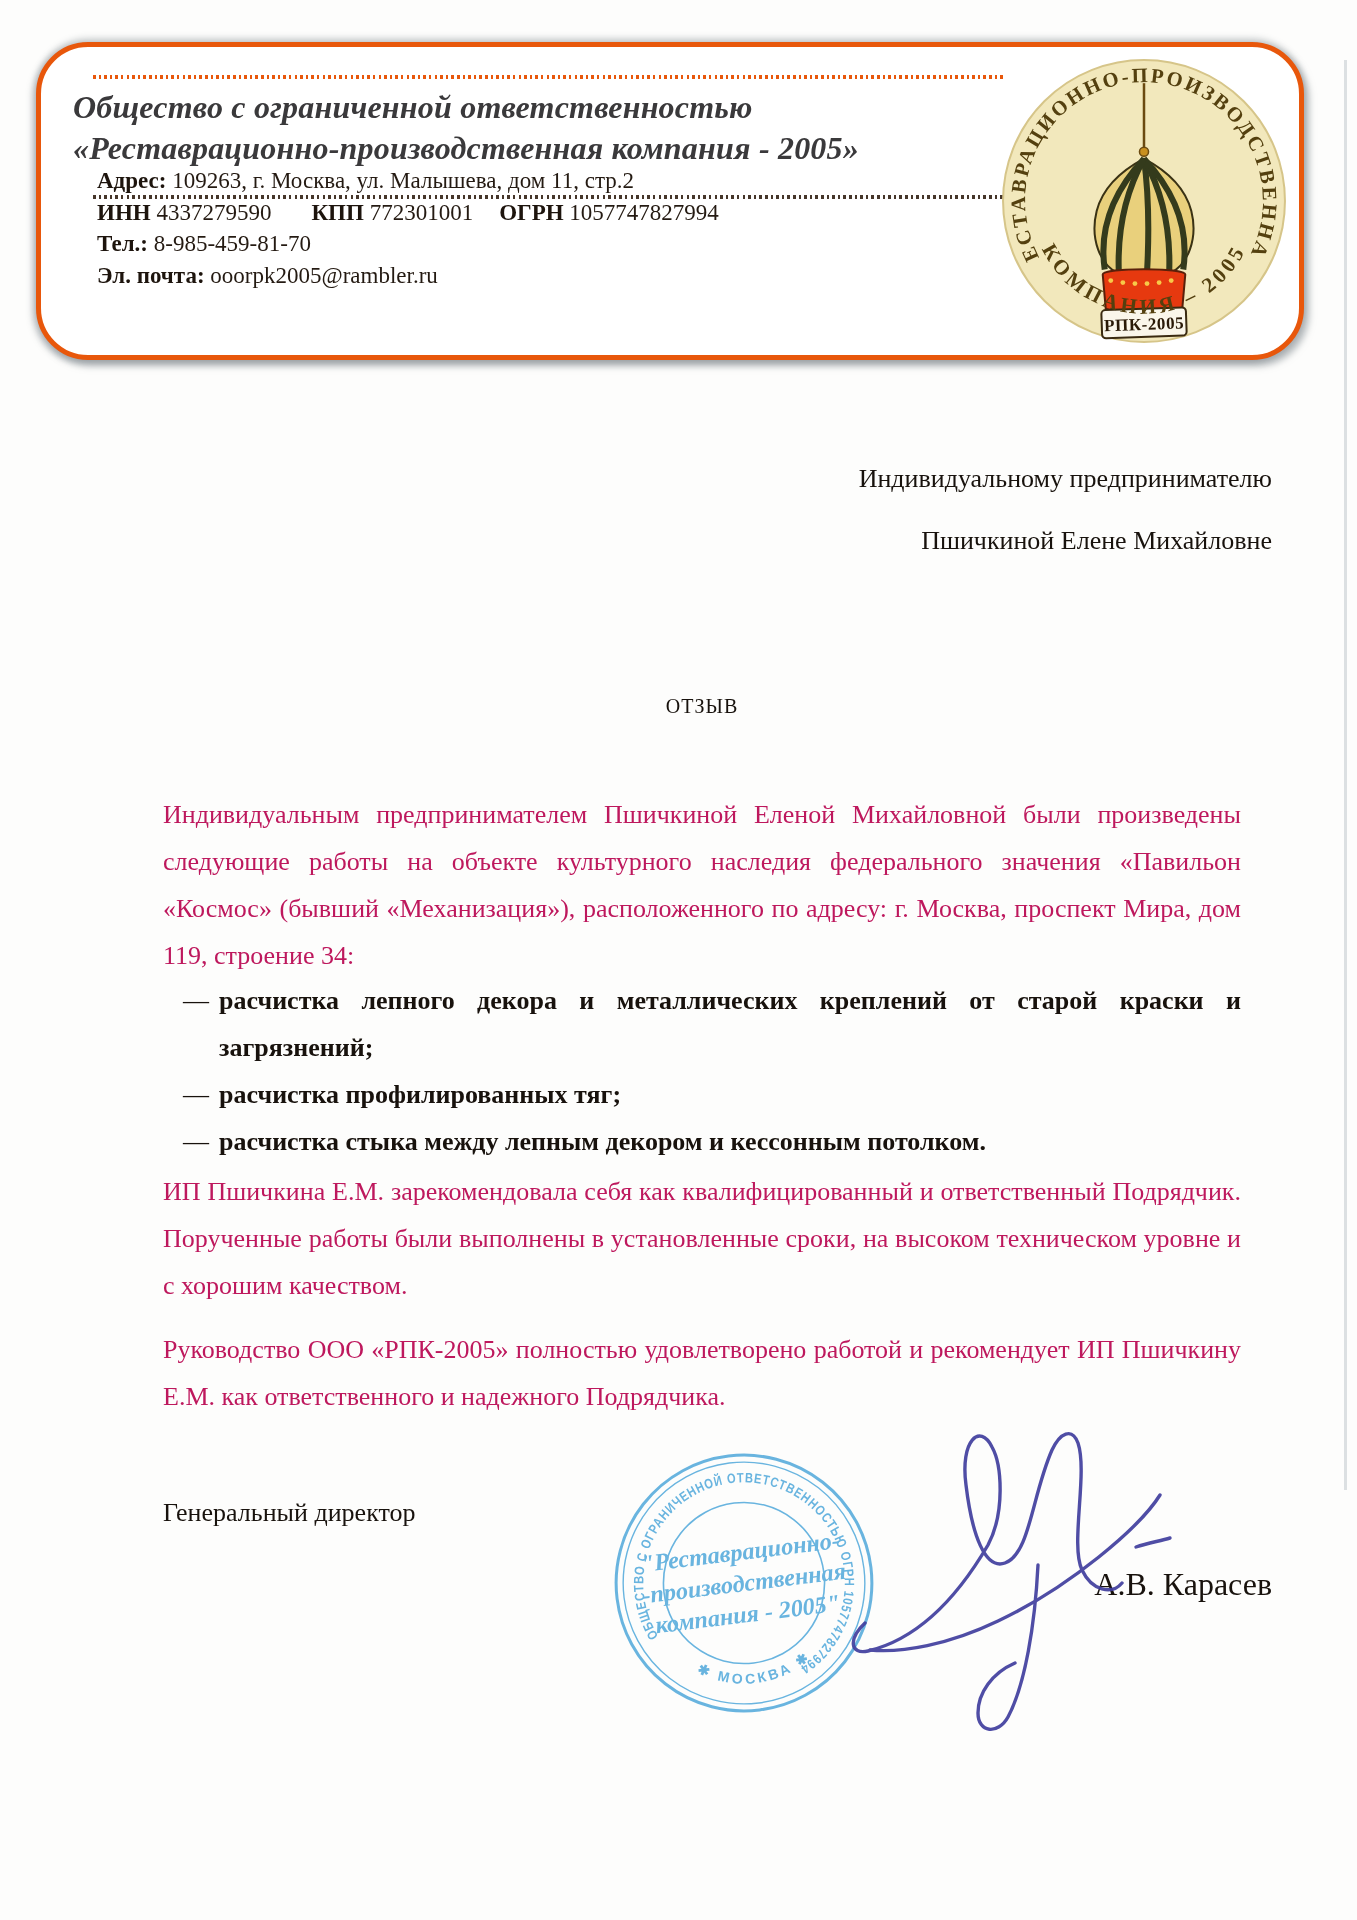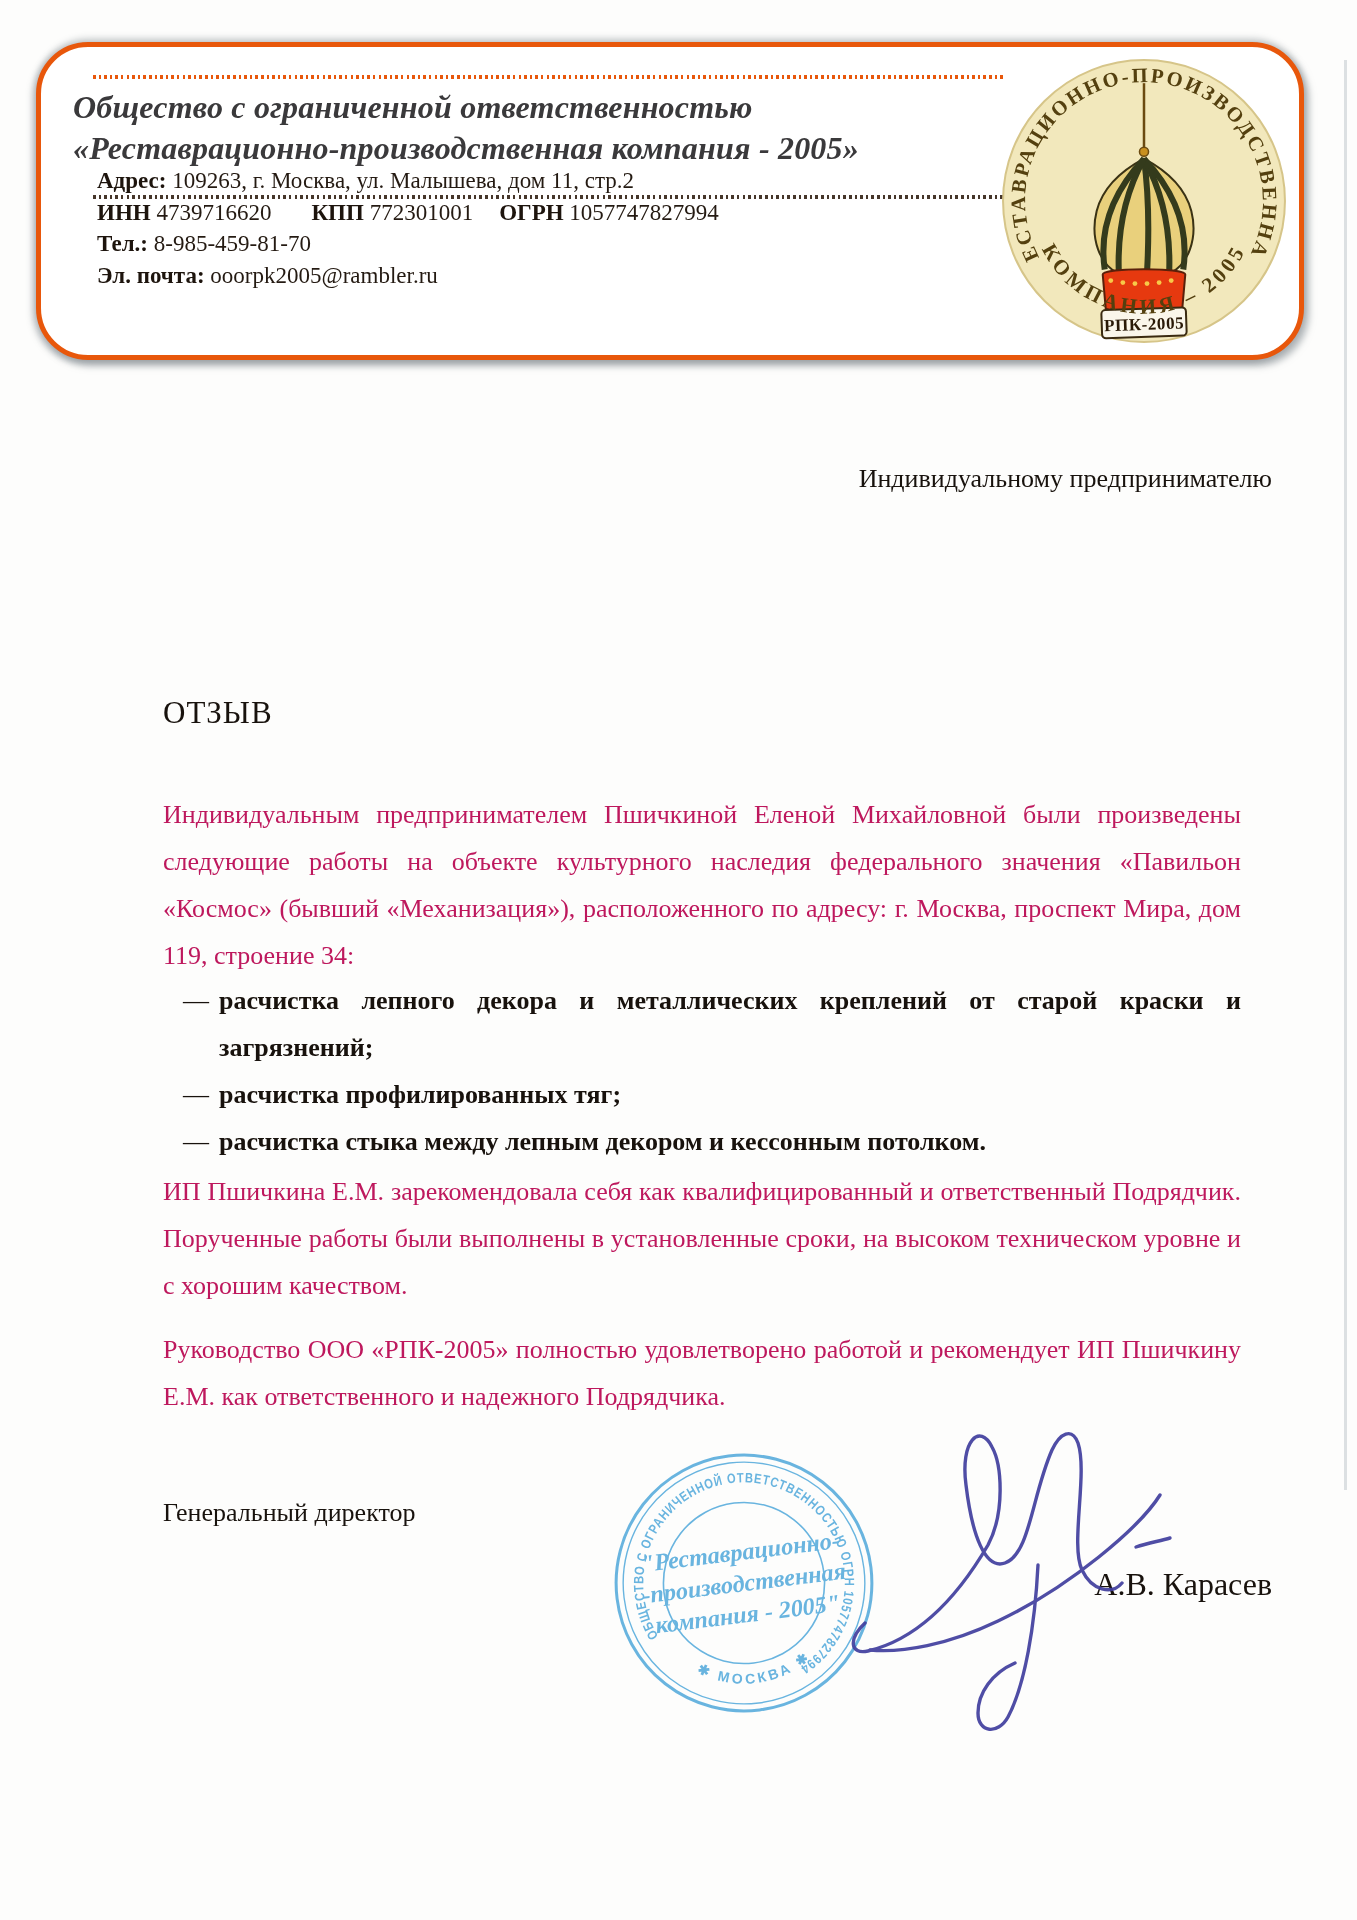--- a/index.html
+++ b/index.html
@@ -24,22 +24,22 @@
   .addr b{color:#1d140d;}
   .addr .gap1{display:inline-block;width:40px;}
   .addr .gap2{display:inline-block;width:26px;}
 
   
   .logo{position:absolute;left:998px;top:55px;width:292px;height:292px;}
 
   
   .recipient{position:absolute;right:117px;top:462px;text-align:right;font-size:26px;line-height:33px;color:#18120d;}
   .recipient .r2{margin-top:29px;}
-  .doc-title{position:absolute;left:163px;top:695px;width:1078px;text-align:left;
-             font-size:31px;letter-spacing:1px;color:#18120d;}
+  .doc-title{position:absolute;left:163px;top:695px;width:1078px;text-align:center;
+             font-size:20px;letter-spacing:1px;color:#18120d;}
   .para{position:absolute;left:163px;width:1078px;font-size:26px;line-height:47px;
         text-align:justify;color:#be185d;}
   .p1{top:791px;}
   .p2{top:1168px;}
   .p3{top:1326px;}
   .bullets{position:absolute;left:163px;top:977px;width:1078px;font-size:26px;line-height:47px;color:#18120d;}
   .bullet{display:flex;}
   .bullet .dash{flex:0 0 56px;padding-left:20px;box-sizing:border-box;}
   .bullet .btxt{flex:1;text-align:justify;font-weight:bold;}
 
@@ -61,21 +61,21 @@
 
   <div class="lh-box">
     <div class="dotline dot-top"></div>
     <div class="company">
       <div>Общество с ограниченной ответственностью</div>
       <div>«Реставрационно-производственная компания  - 2005»</div>
     </div>
     <div class="dotline dot-mid"></div>
     <div class="addr">
       <div><b>Адрес:</b> <span>109263, г. Москва, ул. Малышева, дом 11, стр.2</span></div>
-      <div><b>ИНН</b> <span>4739716620</span><span class="gap1"></span><b>КПП</b> <span>772301001</span><span class="gap2"></span><b>ОГРН</b> <span>1057747827994</span></div>
+      <div><b>ИНН</b> <span>4337279590</span><span class="gap1"></span><b>КПП</b> <span>772301001</span><span class="gap2"></span><b>ОГРН</b> <span>1057747827994</span></div>
       <div><b>Тел.:</b> <span>8-985-459-81-70</span></div>
       <div><b>Эл. почта:</b> <span>ooorpk2005@rambler.ru</span></div>
     </div>
   </div>
 
   <svg class="logo" viewBox="0 0 290 290">
     <circle cx="145" cy="145" r="140" stroke="#d6c589" stroke-width="2" fill="#f2e8bc"></circle>
 
     <line x1="145" y1="28" x2="145" y2="92" stroke="#6b4a10" stroke-width="2.5"></line>
     <circle cx="145" cy="96" r="4.5" fill="#c89020" stroke="#6b4a10" stroke-width="1.5"></circle>
@@ -111,20 +111,21 @@
         <textPath href="#logoArcTop" startOffset="50%" text-anchor="middle">РЕСТАВРАЦИОННО-ПРОИЗВОДСТВЕННАЯ</textPath>
       </text>
       <text font-size="21" letter-spacing="4">
         <textPath href="#logoArcBottom" startOffset="50%" text-anchor="middle">КОМПАНИЯ – 2005</textPath>
       </text>
     </g>
   </svg>
 
   <div class="recipient">
     <div class="r1">Индивидуальному предпринимателю</div>
+    <div class="r2">Пшичкиной Елене Михайловне</div>
   </div>
 
   <div class="doc-title">ОТЗЫВ</div>
 
   <div class="para p1">Индивидуальным предпринимателем Пшичкиной Еленой Михайловной были произведены следующие работы на объекте культурного наследия федерального значения «Павильон «Космос» (бывший «Механизация»), расположенного по адресу: г. Москва, проспект Мира, дом 119, строение 34:</div>
 
   <div class="bullets">
     <div class="bullet">
       <span class="dash">—</span>
       <span class="btxt">расчистка лепного декора и металлических креплений от старой краски и загрязнений;</span>

